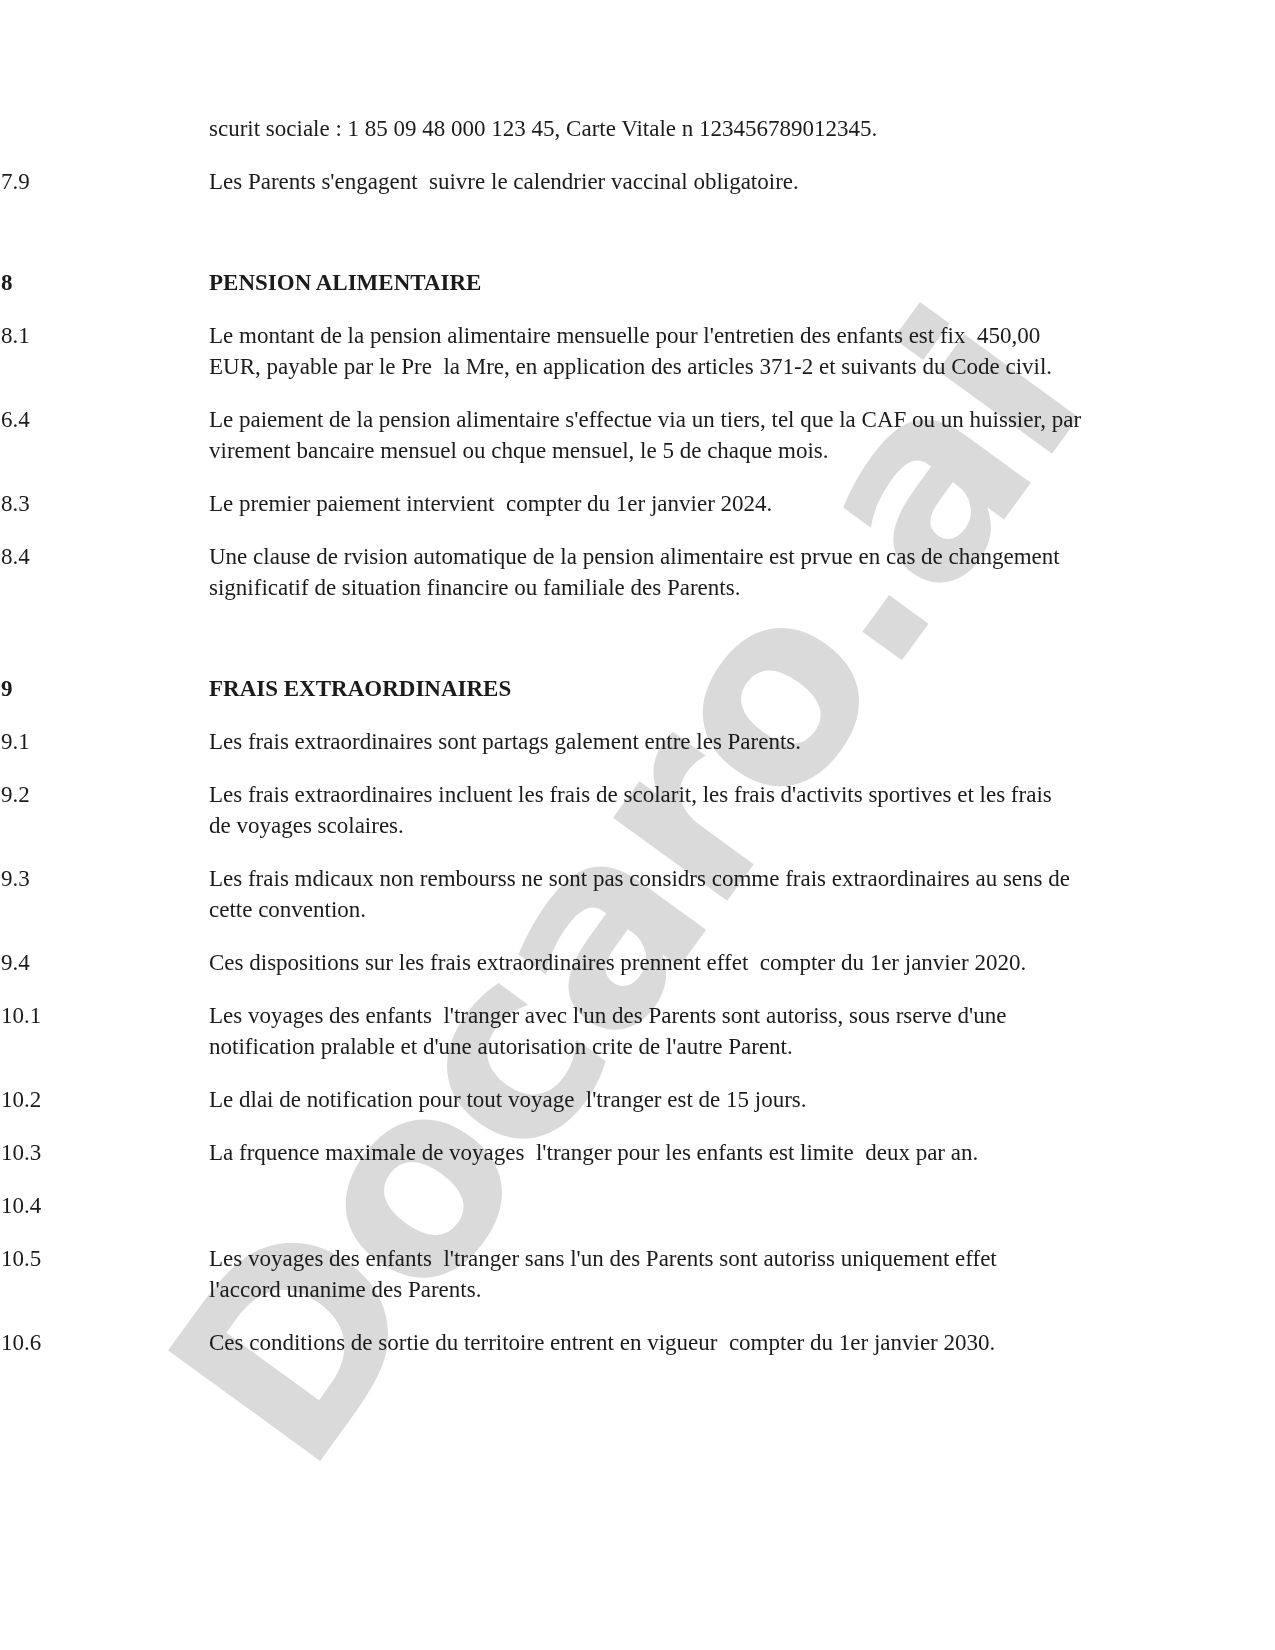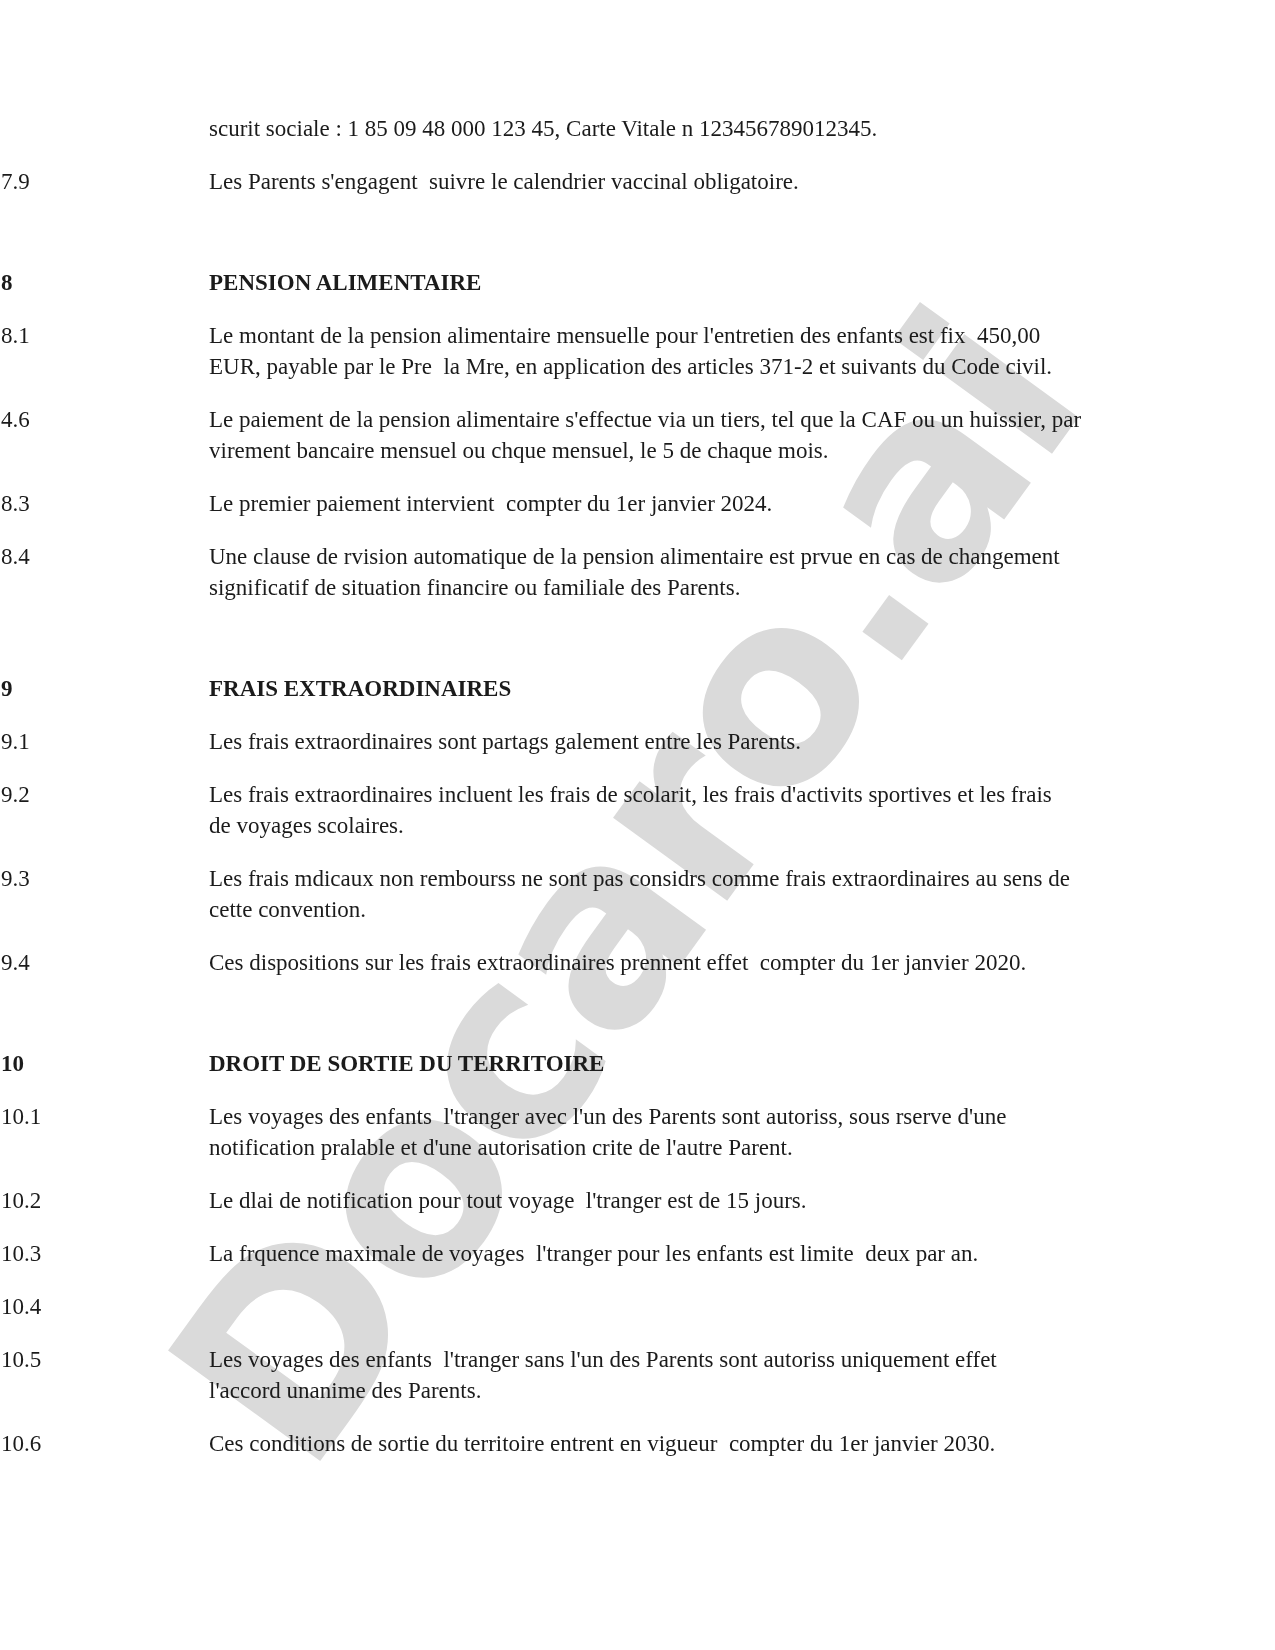--- a/index.html
+++ b/index.html
@@ -73,21 +73,21 @@
       <div class="block heading">
         <span class="num">8</span>
         <span class="txt">PENSION ALIMENTAIRE</span>
       </div>
       <div class="block item">
         <span class="num">8.1</span>
         <span class="txt">Le montant de la pension alimentaire mensuelle pour l'entretien des enfants est fix  450,00
 EUR, payable par le Pre  la Mre, en application des articles 371-2 et suivants du Code civil.</span>
       </div>
       <div class="block item">
-        <span class="num">4.6</span>
+        <span class="num">6.4</span>
         <span class="txt">Le paiement de la pension alimentaire s'effectue via un tiers, tel que la CAF ou un huissier, par
 virement bancaire mensuel ou chque mensuel, le 5 de chaque mois.</span>
       </div>
       <div class="block item">
         <span class="num">8.3</span>
         <span class="txt">Le premier paiement intervient  compter du 1er janvier 2024.</span>
       </div>
       <div class="block item">
         <span class="num">8.4</span>
         <span class="txt">Une clause de rvision automatique de la pension alimentaire est prvue en cas de changement
@@ -108,24 +108,20 @@
       </div>
       <div class="block item">
         <span class="num">9.3</span>
         <span class="txt">Les frais mdicaux non rembourss ne sont pas considrs comme frais extraordinaires au sens de
 cette convention.</span>
       </div>
       <div class="block item">
         <span class="num">9.4</span>
         <span class="txt">Ces dispositions sur les frais extraordinaires prennent effet  compter du 1er janvier 2020.</span>
       </div>
-      <div class="block heading">
-        <span class="num">10</span>
-        <span class="txt">DROIT DE SORTIE DU TERRITOIRE</span>
-      </div>
       <div class="block item">
         <span class="num">10.1</span>
         <span class="txt">Les voyages des enfants  l'tranger avec l'un des Parents sont autoriss, sous rserve d'une
 notification pralable et d'une autorisation crite de l'autre Parent.</span>
       </div>
       <div class="block item">
         <span class="num">10.2</span>
         <span class="txt">Le dlai de notification pour tout voyage  l'tranger est de 15 jours.</span>
       </div>
       <div class="block item">

